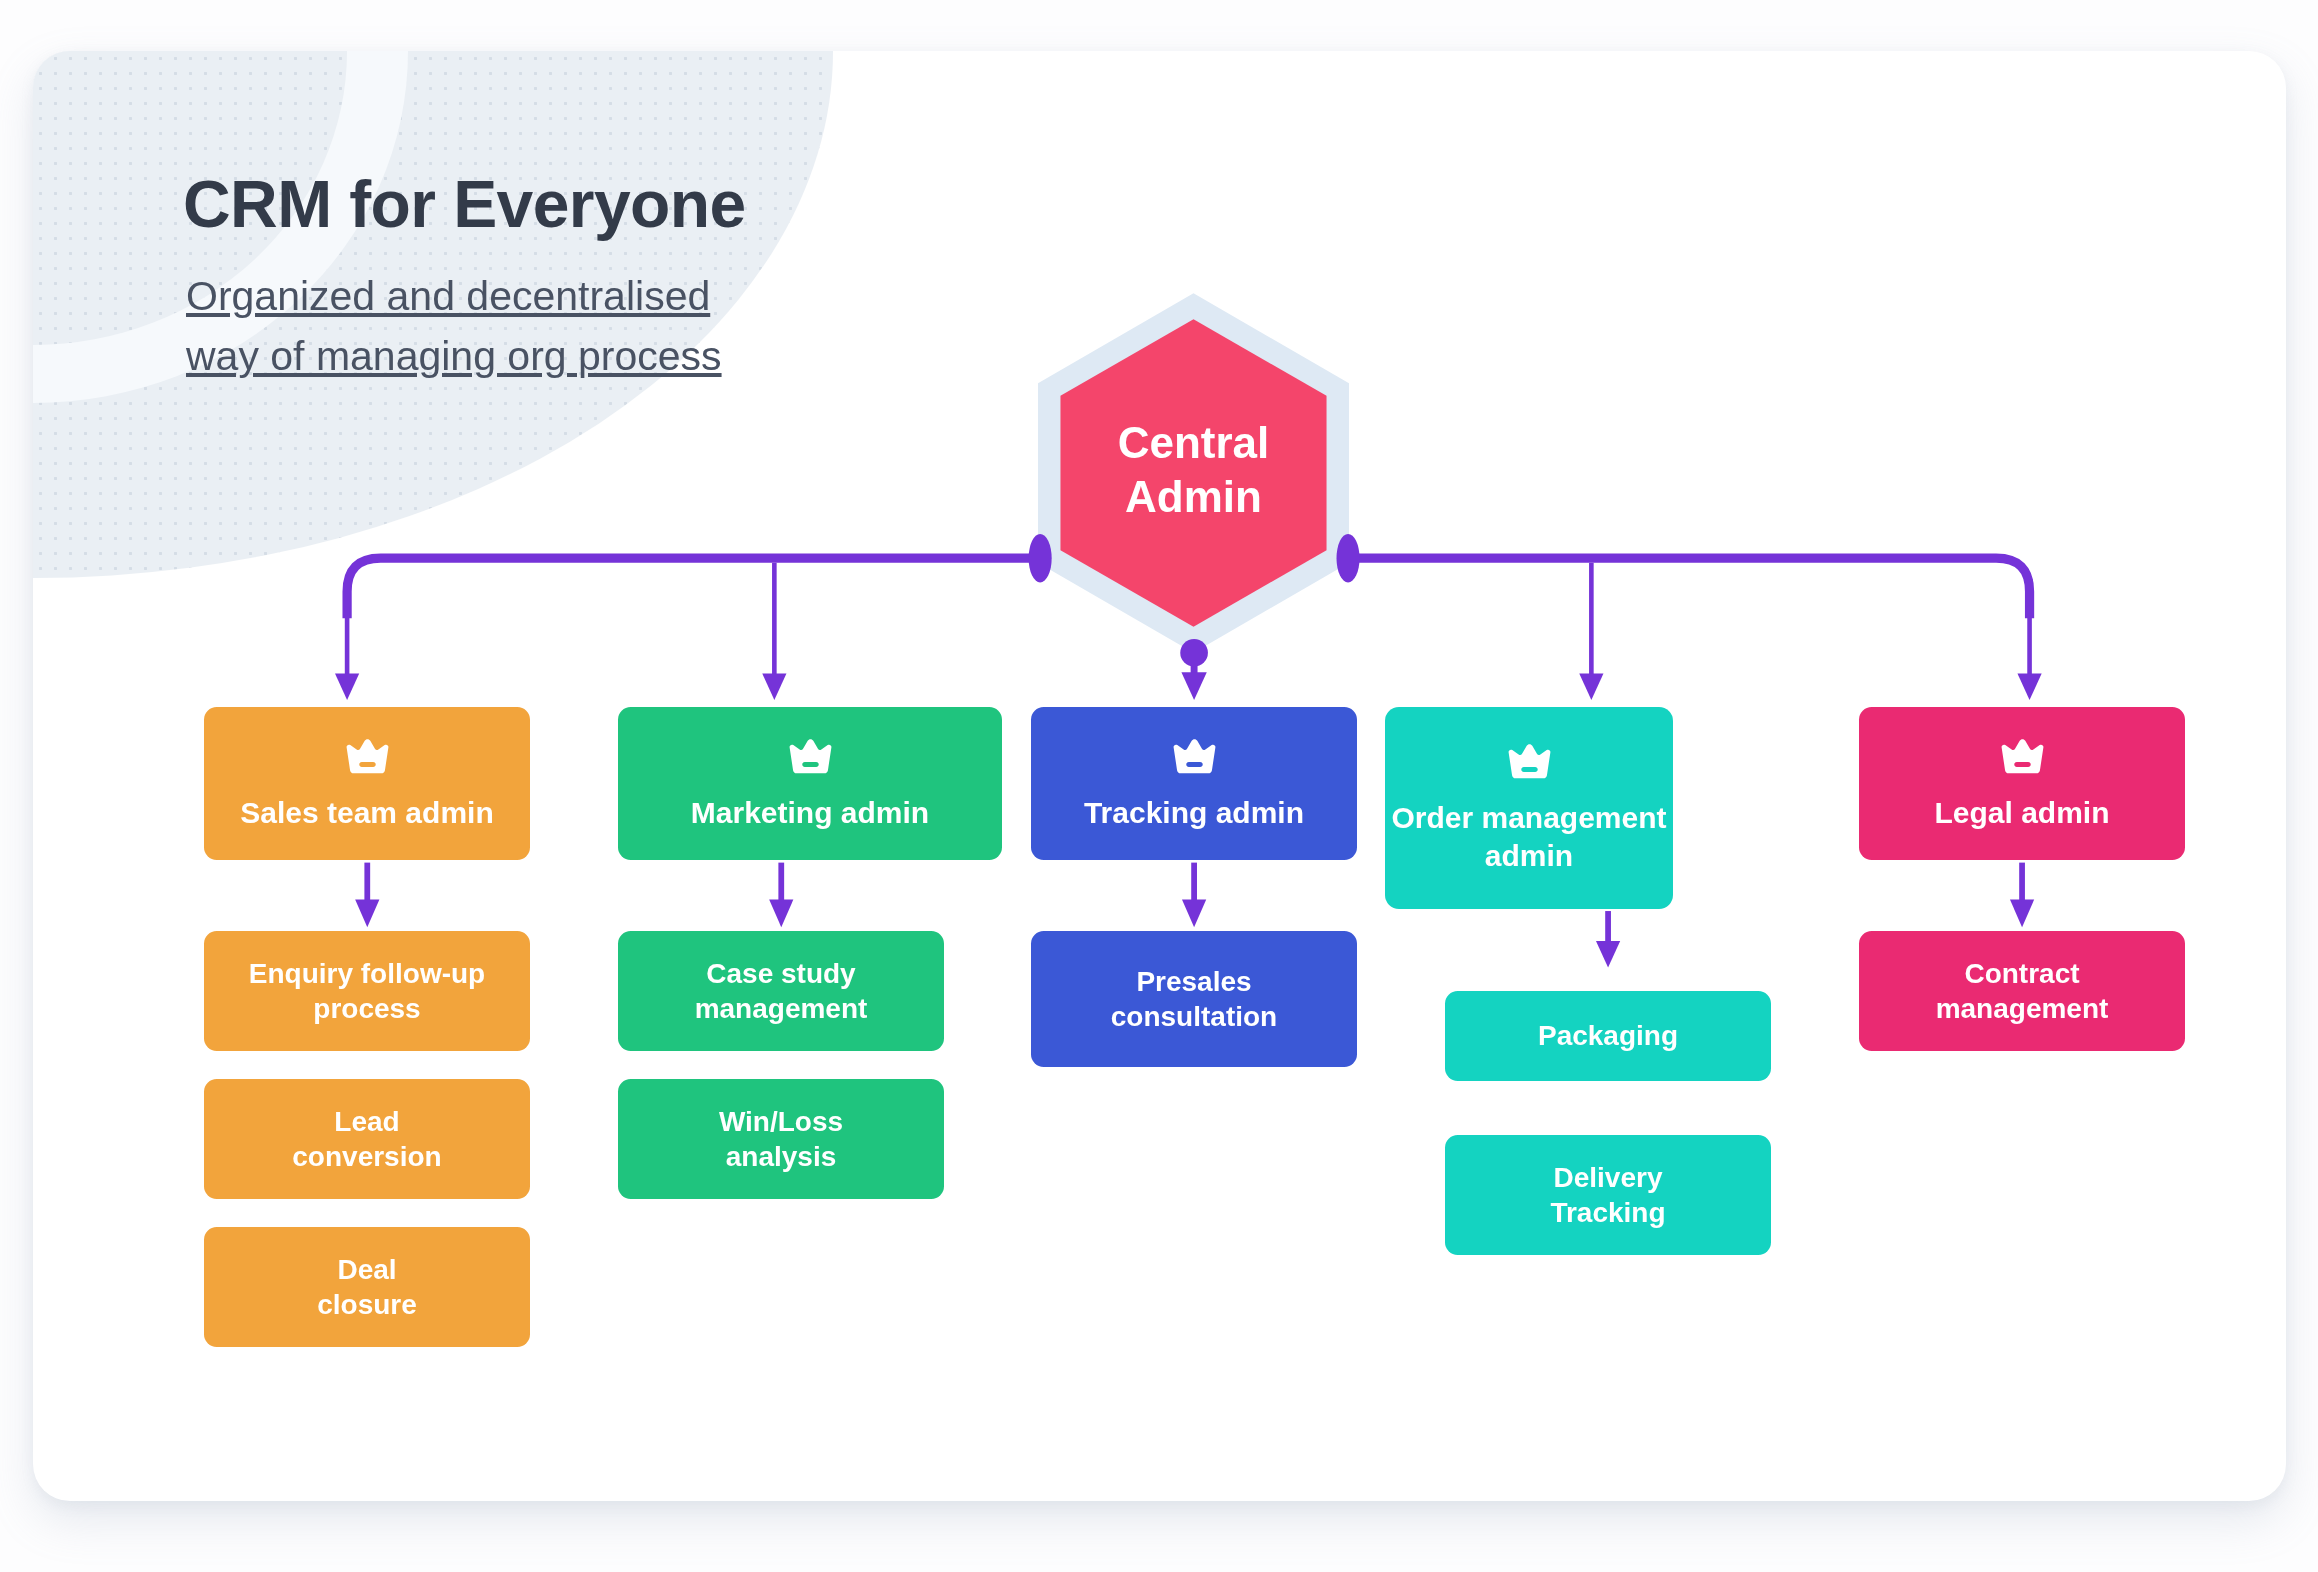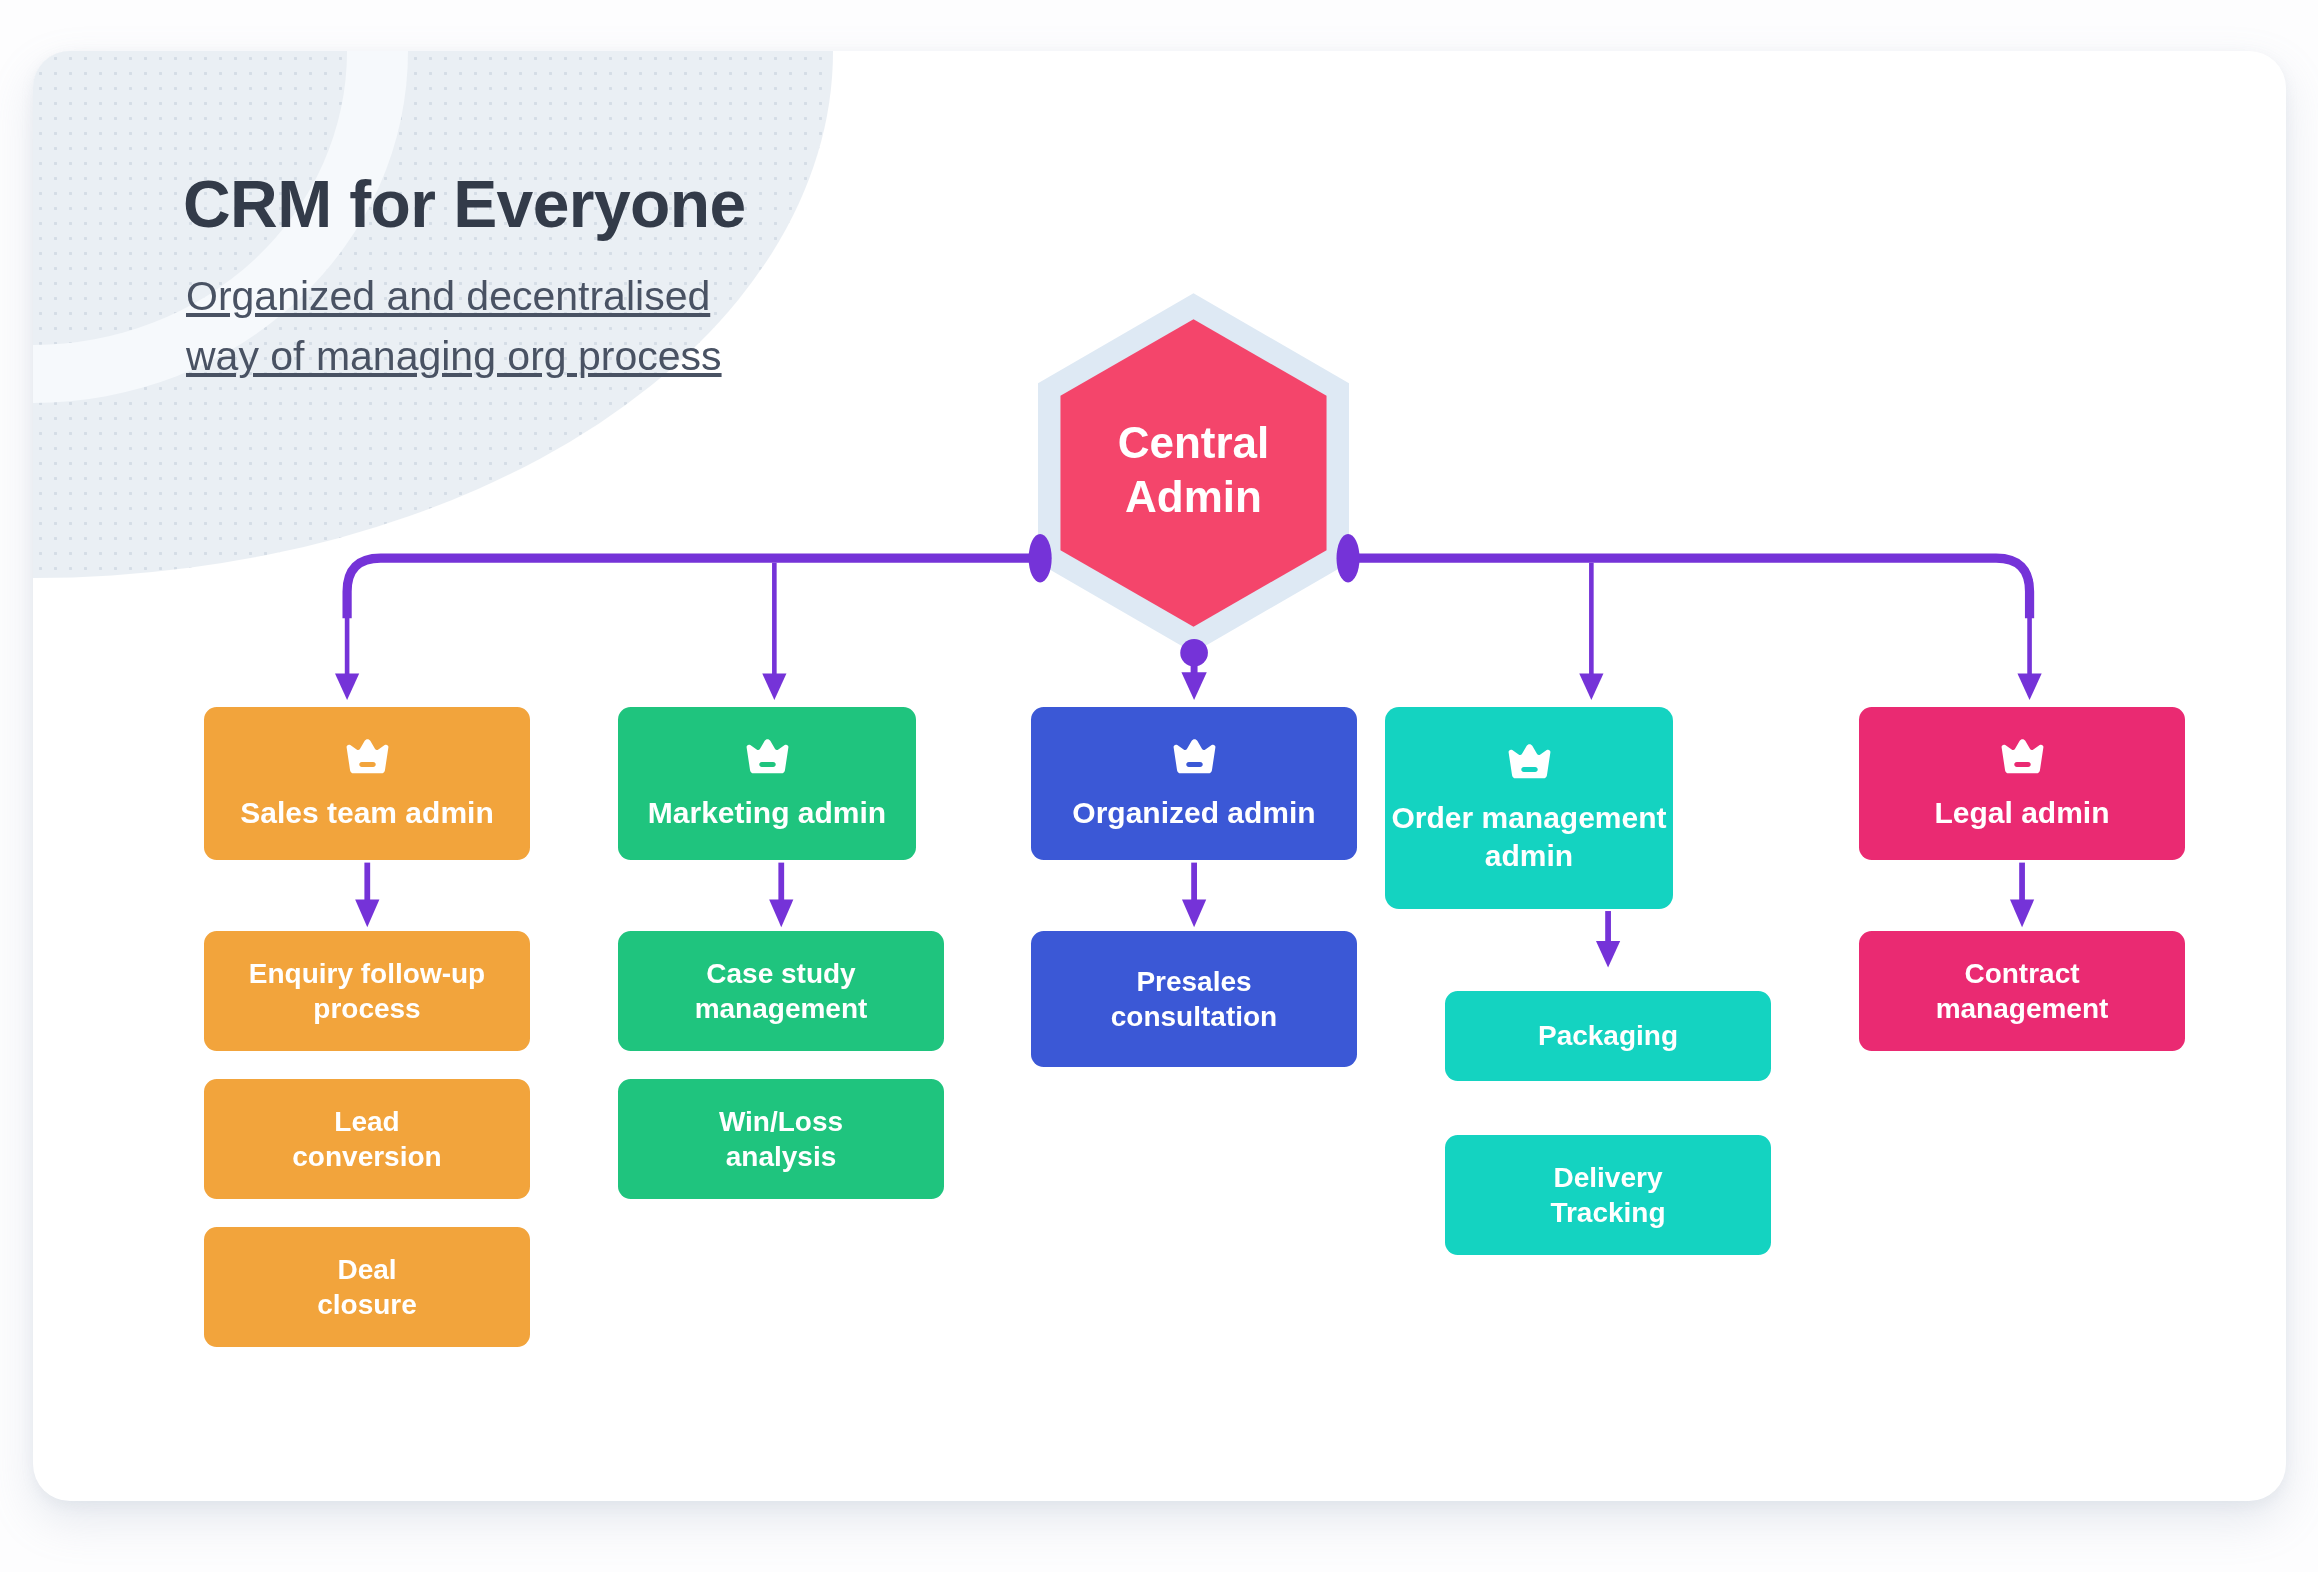--- a/index.html
+++ b/index.html
@@ -131,32 +131,32 @@
     </g>
   </svg>
 
   <div class="node lvl1 c-orange" style="left:204px;top:707px;width:326px;height:153px;">
     <svg class="crown" viewBox="0 0 40 34" width="51" height="43">
       <path fill="#ffffff" fill-rule="evenodd" d="M20 2.5c.9 0 1.7.5 2.2 1.3L26 10.2c.5.8 1.5 1.1 2.3.6l5.3-3.6c1.4-.9 3.2.2 2.9 1.8l-2.7 18c-.2 1.4-1.4 2.5-2.8 2.5H9c-1.4 0-2.6-1.1-2.8-2.5l-2.7-18c-.3-1.6 1.5-2.7 2.9-1.8l5.3 3.6c.8.5 1.8.2 2.3-.6l3.8-6.4c.5-.8 1.3-1.3 2.2-1.3zM15.5 20.5h9c1.1 0 2 .9 2 2s-.9 2-2 2h-9c-1.1 0-2-.9-2-2s.9-2 2-2z"></path>
     </svg>
     <div class="label">Sales team admin</div>
   </div>
 
-  <div class="node lvl1 c-green" style="left:618px;top:707px;width:298px;height:153px;">
+  <div class="node lvl1 c-green" style="left:618px;top:707px;width:384px;height:153px;">
     <svg class="crown" viewBox="0 0 40 34" width="51" height="43">
       <path fill="#ffffff" fill-rule="evenodd" d="M20 2.5c.9 0 1.7.5 2.2 1.3L26 10.2c.5.8 1.5 1.1 2.3.6l5.3-3.6c1.4-.9 3.2.2 2.9 1.8l-2.7 18c-.2 1.4-1.4 2.5-2.8 2.5H9c-1.4 0-2.6-1.1-2.8-2.5l-2.7-18c-.3-1.6 1.5-2.7 2.9-1.8l5.3 3.6c.8.5 1.8.2 2.3-.6l3.8-6.4c.5-.8 1.3-1.3 2.2-1.3zM15.5 20.5h9c1.1 0 2 .9 2 2s-.9 2-2 2h-9c-1.1 0-2-.9-2-2s.9-2 2-2z"></path>
     </svg>
     <div class="label">Marketing admin</div>
   </div>
 
   <div class="node lvl1 c-blue" style="left:1031px;top:707px;width:326px;height:153px;">
     <svg class="crown" viewBox="0 0 40 34" width="51" height="43">
       <path fill="#ffffff" fill-rule="evenodd" d="M20 2.5c.9 0 1.7.5 2.2 1.3L26 10.2c.5.8 1.5 1.1 2.3.6l5.3-3.6c1.4-.9 3.2.2 2.9 1.8l-2.7 18c-.2 1.4-1.4 2.5-2.8 2.5H9c-1.4 0-2.6-1.1-2.8-2.5l-2.7-18c-.3-1.6 1.5-2.7 2.9-1.8l5.3 3.6c.8.5 1.8.2 2.3-.6l3.8-6.4c.5-.8 1.3-1.3 2.2-1.3zM15.5 20.5h9c1.1 0 2 .9 2 2s-.9 2-2 2h-9c-1.1 0-2-.9-2-2s.9-2 2-2z"></path>
     </svg>
-    <div class="label">Organized admin</div>
+    <div class="label">Tracking admin</div>
   </div>
 
   <div class="node lvl1 c-teal" style="left:1385px;top:707px;width:288px;height:202px;border-radius:14px;">
     <svg class="crown" viewBox="0 0 40 34" width="51" height="43">
       <path fill="#ffffff" fill-rule="evenodd" d="M20 2.5c.9 0 1.7.5 2.2 1.3L26 10.2c.5.8 1.5 1.1 2.3.6l5.3-3.6c1.4-.9 3.2.2 2.9 1.8l-2.7 18c-.2 1.4-1.4 2.5-2.8 2.5H9c-1.4 0-2.6-1.1-2.8-2.5l-2.7-18c-.3-1.6 1.5-2.7 2.9-1.8l5.3 3.6c.8.5 1.8.2 2.3-.6l3.8-6.4c.5-.8 1.3-1.3 2.2-1.3zM15.5 20.5h9c1.1 0 2 .9 2 2s-.9 2-2 2h-9c-1.1 0-2-.9-2-2s.9-2 2-2z"></path>
     </svg>
     <div class="label">Order management
 admin</div>
   </div>
 

